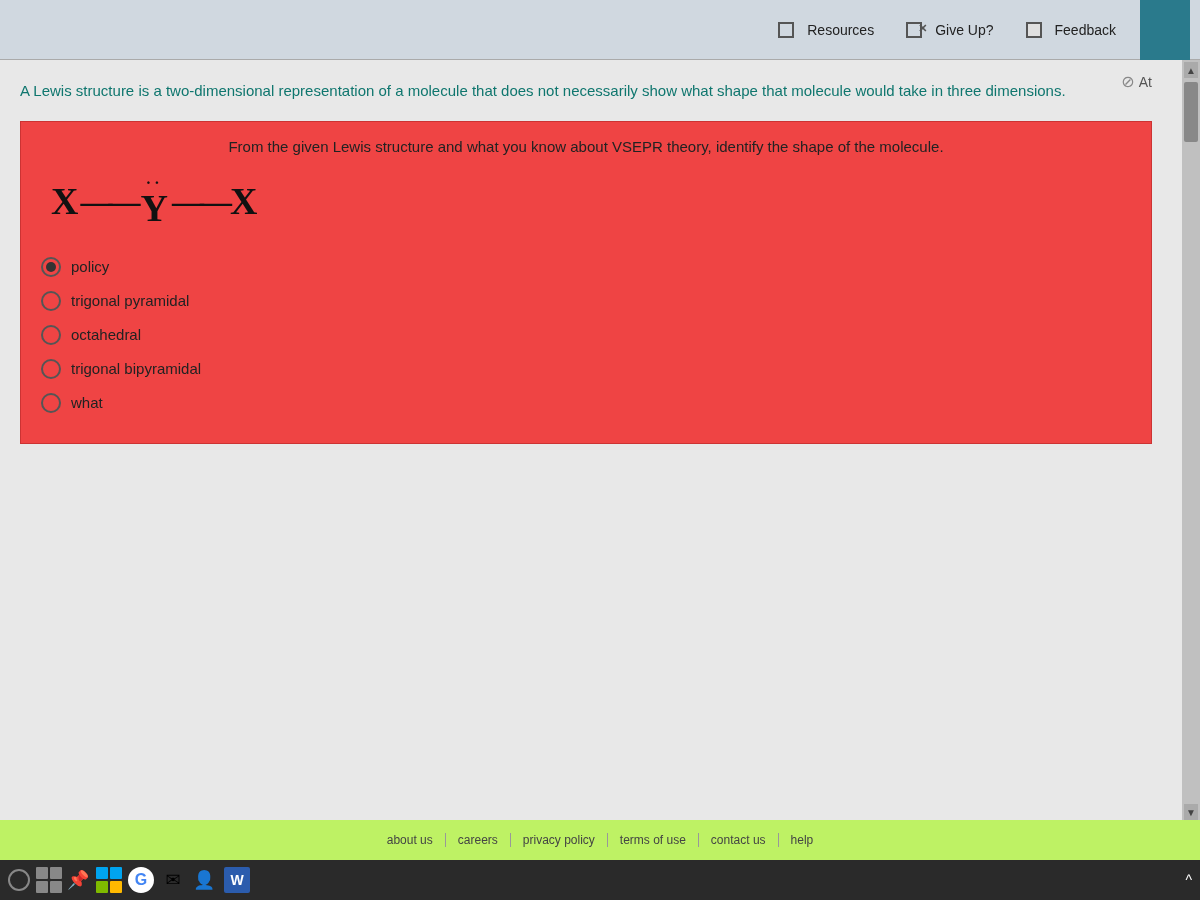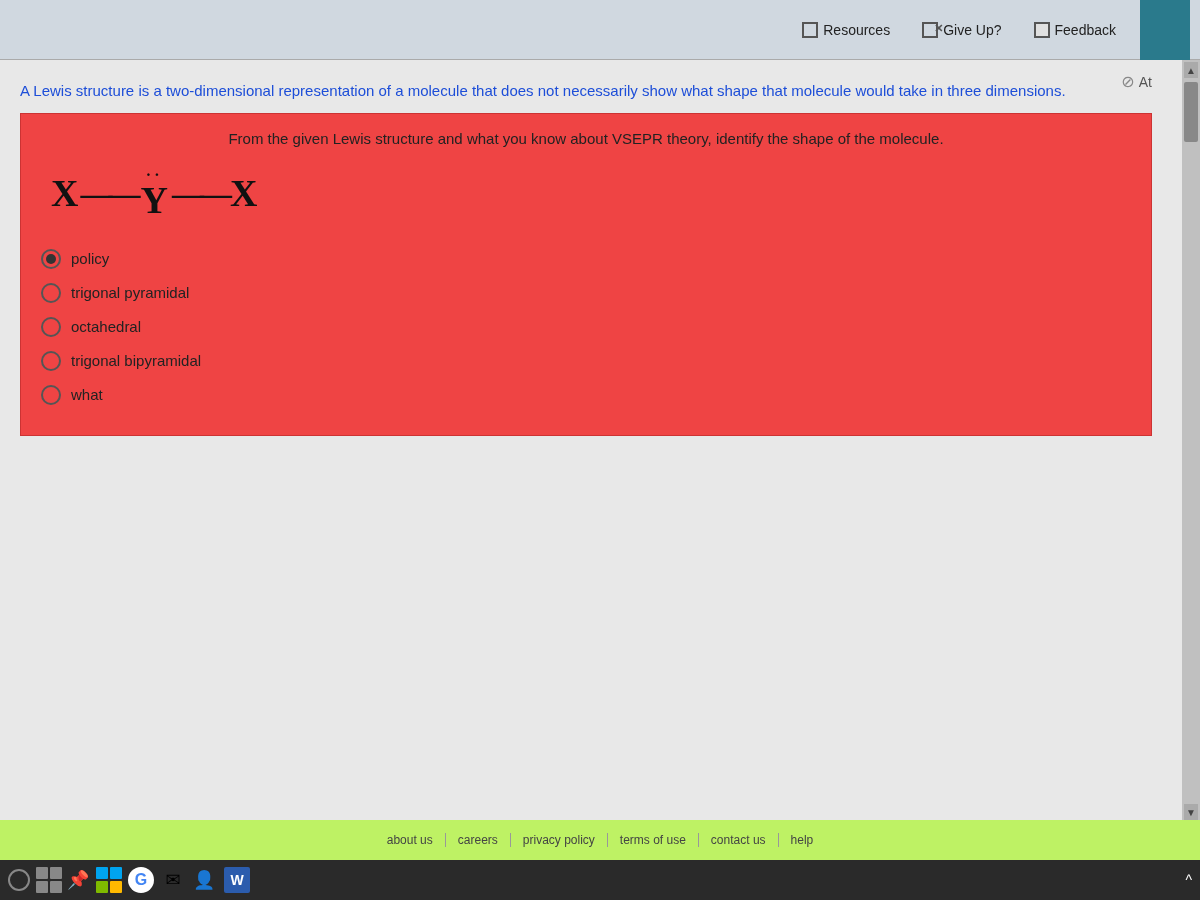--- a/index.html
+++ b/index.html
@@ -23,21 +23,21 @@
       border-bottom: 1px solid #aaa;
     }
     .top-bar-actions {
       display: flex;
       align-items: center;
       gap: 4px;
     }
     .top-btn {
       display: flex;
       align-items: center;
-      gap: 5px;
+      gap: 13px;
       padding: 6px 14px;
       background: transparent;
       border: none;
       cursor: pointer;
       font-size: 14px;
       color: #222;
     }
 
     .teal-block {
       width: 50px;
@@ -78,22 +78,22 @@
       justify-content: center;
       font-size: 10px;
       color: #444;
       cursor: pointer;
       margin-top: 2px;
     }
 
     
     .intro-text {
       font-size: 15px;
-      color: #1d4ed8;
-      margin-bottom: 10px;
+      color: #0f766e;
+      margin-bottom: 18px;
       line-height: 1.5;
     }
 
     
     .question-box {
       border: 1px solid #cc3333;
       padding: 16px 20px;
       background: #ef4444;
       margin-bottom: 12px;
       text-align: center;

